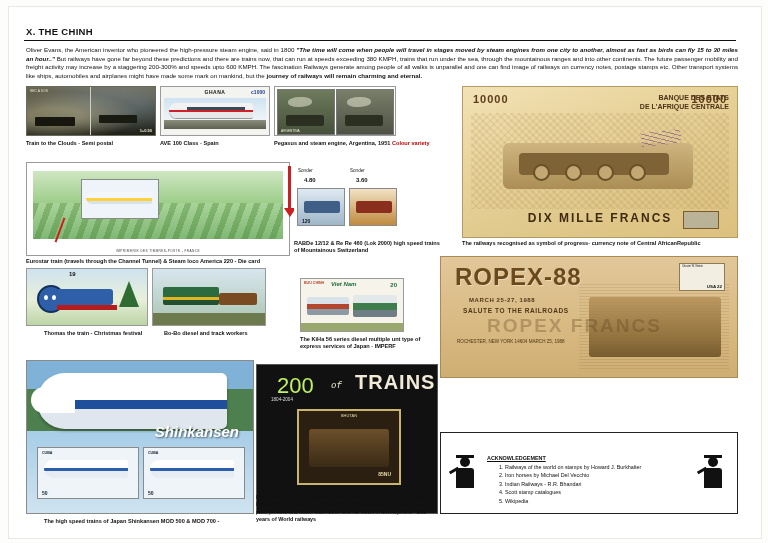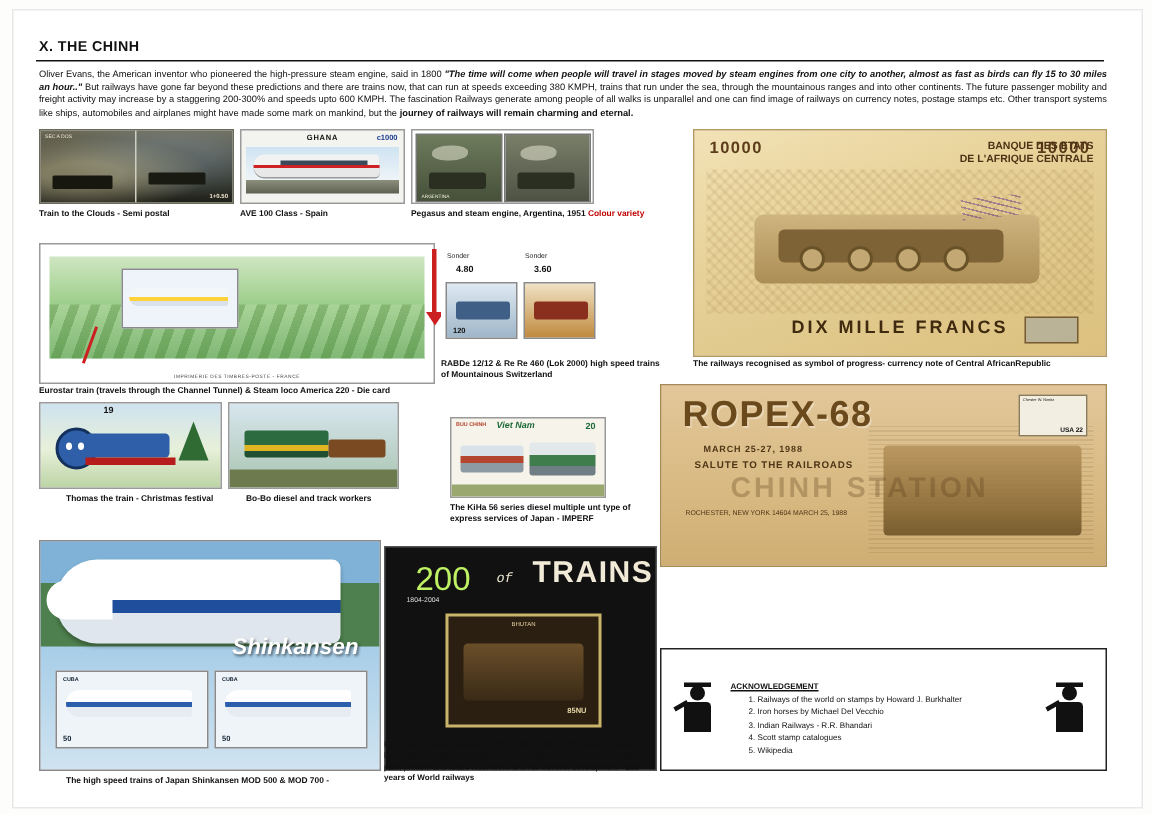--- a/index.html
+++ b/index.html
@@ -338,24 +338,24 @@
     <div class="val">20</div>
     <div class="grnd"></div>
     <div class="t1"></div>
     <div class="t2"></div>
   </div>
   <div class="cap" style="left:300px;top:336px;width:136px;">The KiHa 56 series diesel multiple unt type of express services of Japan - IMPERF</div>
 
   <div class="stamp" id="art-ropex">
     <div class="cachet"></div>
     <div class="locoart"></div>
-    <div class="big">ROPEX-68</div>
+    <div class="big">ROPEX-88</div>
     <div class="l1">MARCH 25-27, 1988</div>
     <div class="l2">SALUTE TO THE RAILROADS</div>
-    <div class="ghost">CHINH STATION</div>
+    <div class="ghost">ROPEX FRANCS</div>
     <div class="l3">ROCHESTER, NEW YORK 14604   MARCH 25, 1988</div>
     <div class="stampcnr">
       <div class="sn">Chester W. Nimitz</div>
       <div class="sv">USA 22</div>
     </div>
   </div>
   <div class="cap" style="left:504px;top:432px;">Special exhibition cancellation Rochester, New York</div>
 
   <div class="stamp" id="art-shink">
     <div class="hill"></div>

